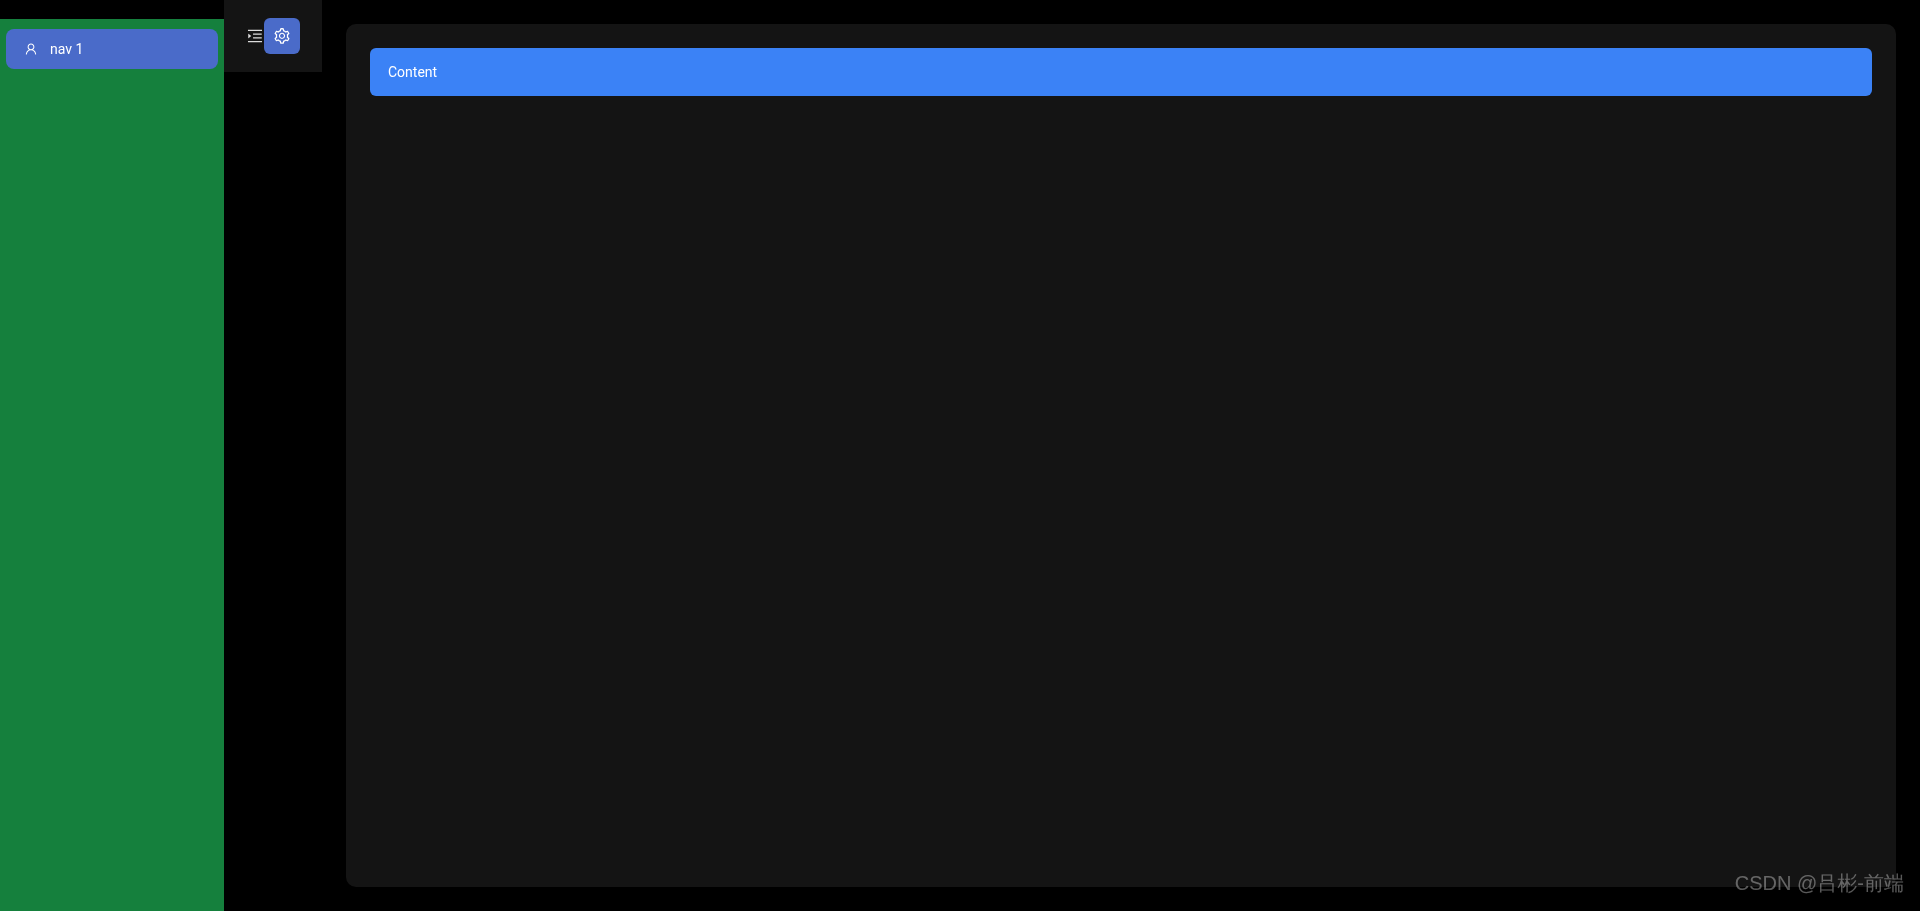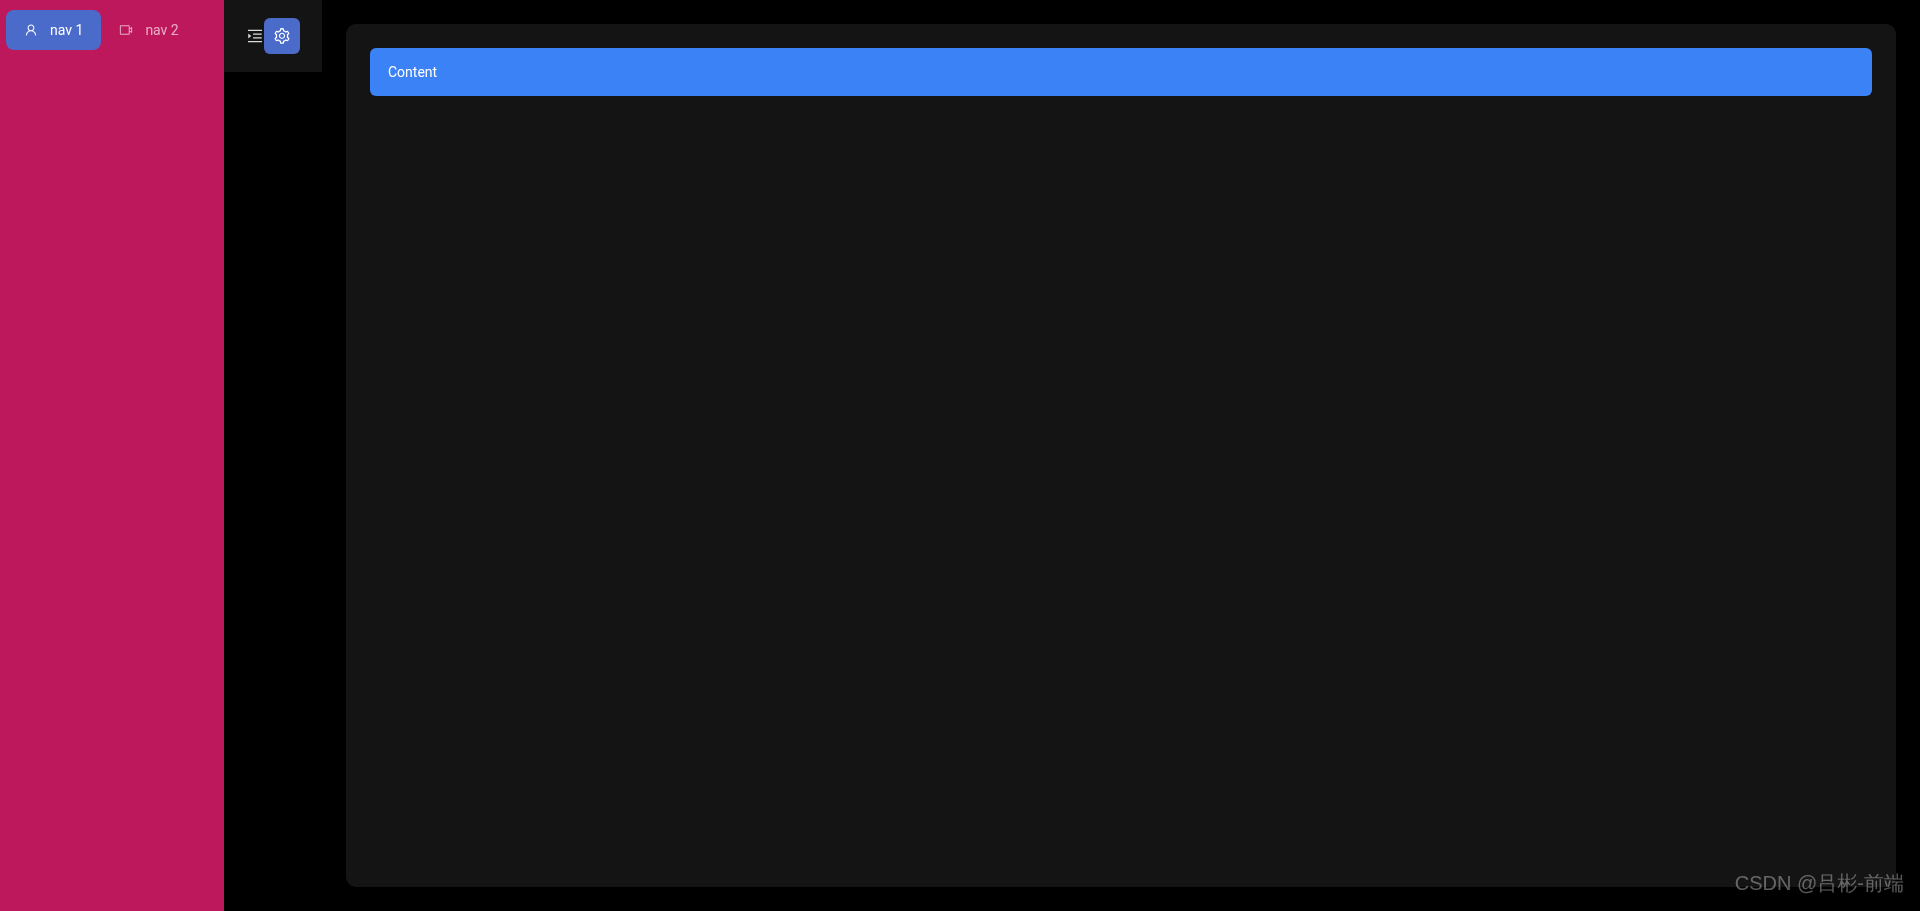--- a/index.html
+++ b/index.html
@@ -19,25 +19,26 @@
     }
 
     .layout {
       display: flex;
       width: 100%;
       height: 100%;
     }
 
     .sidebar {
       width: 224px;
-      background: #be185d;
+      background: #15803d;
       padding: 10px 6px;
       display: flex;
-      flex-direction: row;
+      flex-direction: column;
       flex-shrink: 0;
+      margin-top: 19px;
     }
 
     .nav-item {
       display: flex;
       align-items: center;
       height: 40px;
       padding: 0 18px;
       border-radius: 8px;
       color: rgba(255, 255, 255, 0.65);
       font-size: 14px;
@@ -138,28 +139,20 @@
   <aside class="sidebar">
     <div class="nav-item active">
       <span class="icon">
         <svg viewBox="0 0 1024 1024" width="14" height="14" fill="currentColor">
           <path d="M858.5 763.6a374 374 0 0 0-80.6-119.5 375.63 375.63 0 0 0-119.5-80.6c-.4-.2-.8-.3-1.2-.5C719.5 518 760 444.7 760 362c0-137-111-248-248-248S264 225 264 362c0 82.7 40.5 156 102.8 201.1-.4.2-.8.3-1.2.5-44.8 18.9-85 46-119.5 80.6a375.63 375.63 0 0 0-80.6 119.5A371.7 371.7 0 0 0 136 901.8a8 8 0 0 0 8 8.2h60c4.4 0 7.9-3.5 8-7.8 2-77.2 33-149.5 87.8-204.3 56.7-56.7 132-87.9 212.2-87.9s155.5 31.2 212.2 87.9C779 752.7 810 825 812 902.2c.1 4.4 3.6 7.8 8 7.8h60a8 8 0 0 0 8-8.2c-1-47.8-10.9-94.3-29.5-138.2zM512 534c-45.9 0-89.1-17.9-121.6-50.4S340 407.9 340 362c0-45.9 17.9-89.1 50.4-121.6S466.1 190 512 190s89.1 17.9 121.6 50.4S684 316.1 684 362c0 45.9-17.9 89.1-50.4 121.6S557.9 534 512 534z"></path>
         </svg>
       </span>
       <span>nav 1</span>
     </div>
 
-    <div class="nav-item">
-      <span class="icon">
-        <svg viewBox="0 0 1024 1024" width="14" height="14" fill="currentColor">
-          <path d="M912 302.3L784 376V224c0-35.3-28.7-64-64-64H128c-35.3 0-64 28.7-64 64v576c0 35.3 28.7 64 64 64h592c35.3 0 64-28.7 64-64V648l128 73.7c21.3 12.3 48-3.1 48-27.6V330c0-24.6-26.7-40-48-27.7zM712 792H136V232h576v560zm176-167l-104-59.8V458.9L888 399v226z"></path>
-        </svg>
-      </span>
-      <span>nav 2</span>
-    </div>
 
   </aside>
 
   <div class="main">
     <header class="header">
       <span class="menu-toggle">
         <svg viewBox="0 0 1024 1024" width="18" height="18" fill="currentColor">
           <path d="M408 442h480c4.4 0 8-3.6 8-8v-56c0-4.4-3.6-8-8-8H408c-4.4 0-8 3.6-8 8v56c0 4.4 3.6 8 8 8zm-8 204c0 4.4 3.6 8 8 8h480c4.4 0 8-3.6 8-8v-56c0-4.4-3.6-8-8-8H408c-4.4 0-8 3.6-8 8v56zm504-486H120c-4.4 0-8 3.6-8 8v56c0 4.4 3.6 8 8 8h784c4.4 0 8-3.6 8-8v-56c0-4.4-3.6-8-8-8zm0 632H120c-4.4 0-8 3.6-8 8v56c0 4.4 3.6 8 8 8h784c4.4 0 8-3.6 8-8v-56c0-4.4-3.6-8-8-8zM142.4 642.1L298.7 519a8.84 8.84 0 0 0 0-13.9L142.4 381.9c-5.8-4.6-14.4-.5-14.4 6.9v246.3a8.9 8.9 0 0 0 14.4 7z"></path>
         </svg>
       </span>

